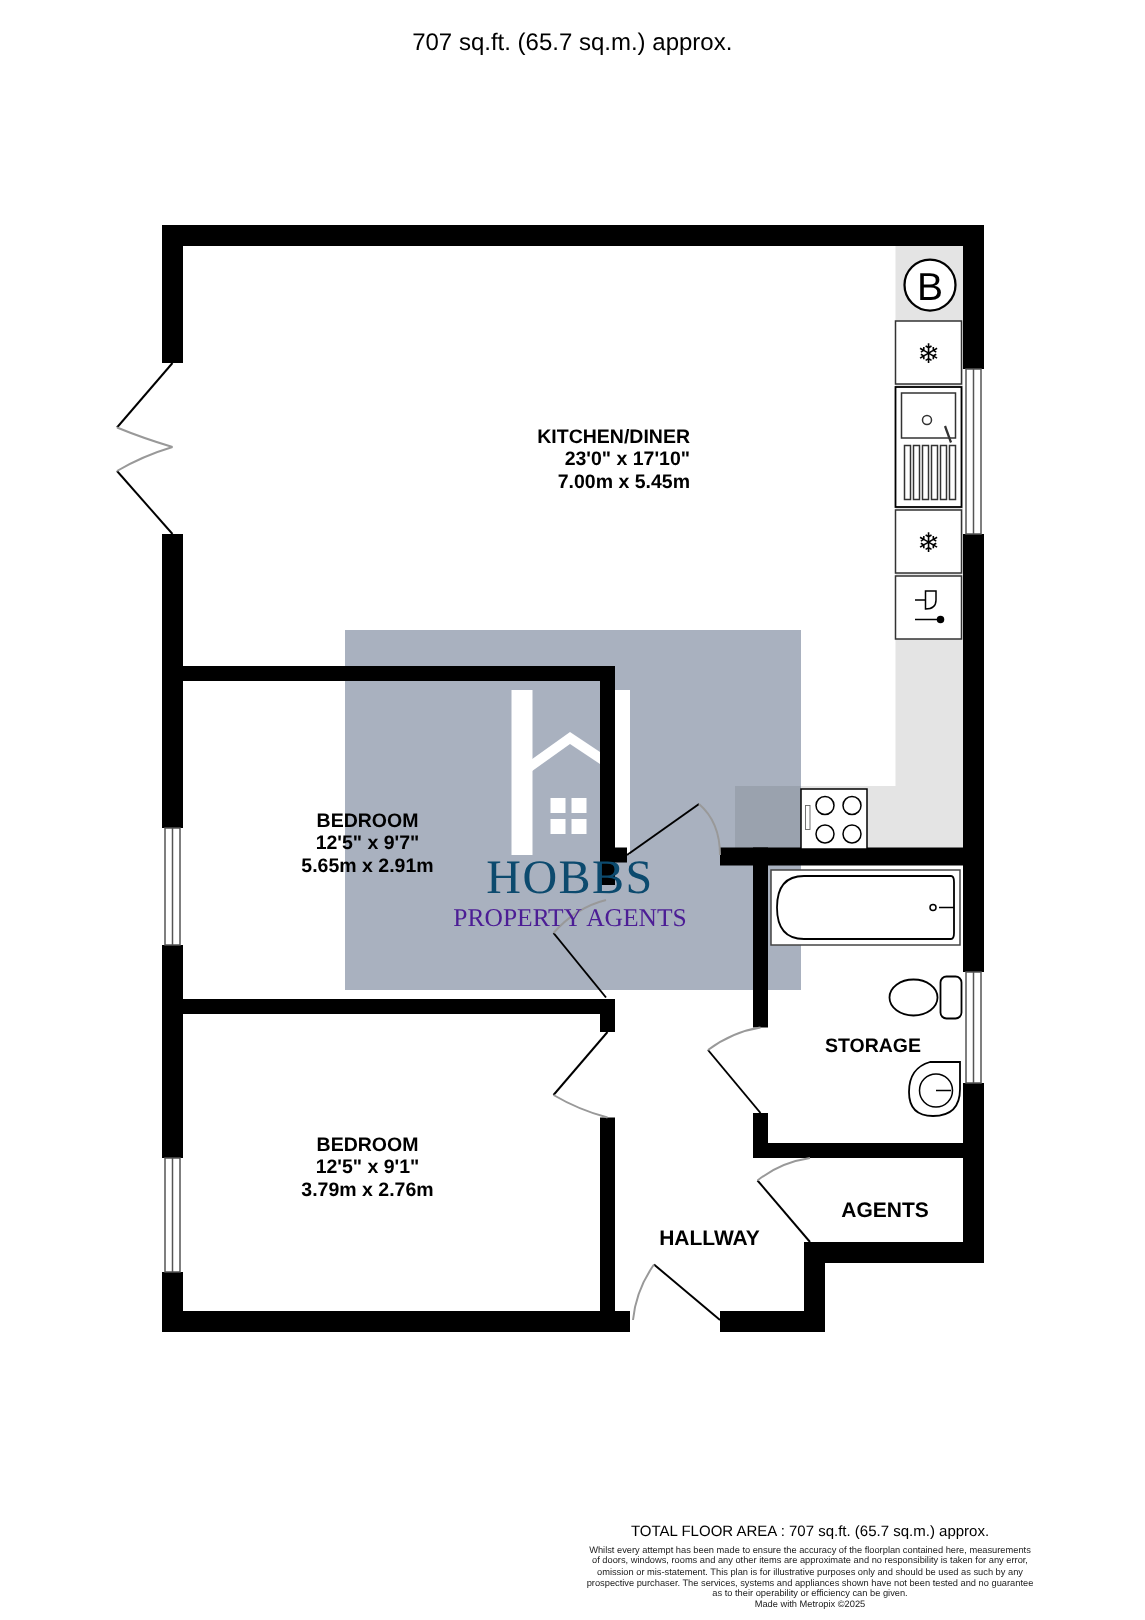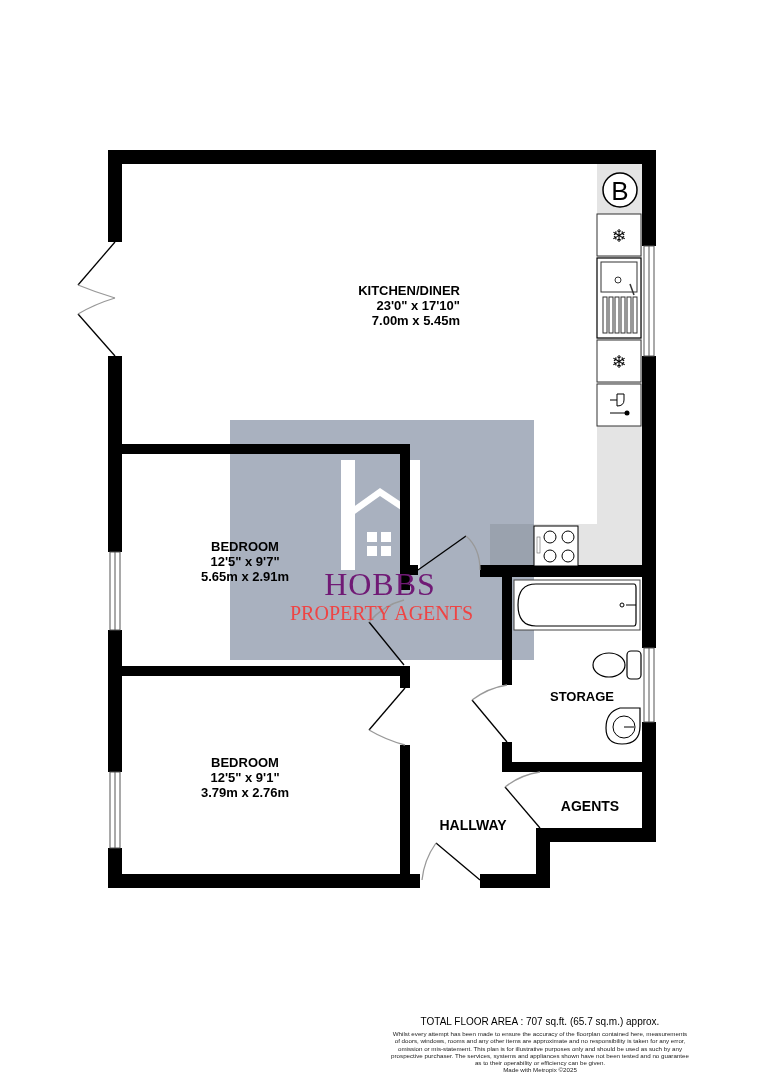--- a/index.html
+++ b/index.html
@@ -9,20 +9,21 @@
   .room-label { position: absolute; text-align: center; font-weight: bold; font-size: 13px; line-height: 15px; white-space: nowrap; }
   .room-label div { display: block; }
   .wm-text { position: absolute; font-family: "Liberation Serif", serif; text-align: center; white-space: nowrap; }
   .footer-total { position: absolute; left: 340px; width: 400px; top: 1016px; text-align: center; font-size: 10px; }
   .footer-disclaimer { position: absolute; left: 345px; width: 390px; top: 1030px; text-align: center; font-size: 6.2px; line-height: 7.3px; color: #222; }
 </style>
 </head>
 <body>
 
 <div class="header">
+  <div>707 sq.ft. (65.7 sq.m.) approx.</div>
 </div>
 
 <svg class="plan" width="763" height="1080" viewBox="0 0 763 1080">
 
   <g>
     <rect x="597" y="164" width="45" height="360" fill="#e4e4e4"></rect>
     <rect x="490" y="524" width="152" height="44" fill="#e4e4e4"></rect>
   </g>
 
   <g>
@@ -171,22 +172,22 @@
     <ellipse cx="609" cy="665" rx="16" ry="12" fill="#fff" stroke="#000" stroke-width="1.2"></ellipse>
     <rect x="627" y="651" width="14" height="28" rx="4" fill="#fff" stroke="#000" stroke-width="1.2"></rect>
   </g>
   <g>
     <path d="M640,708 L620,708 Q606,712 606,728 Q606,744 622,744 Q640,744 640,726 Z" fill="#fff" stroke="#000" stroke-width="1.2"></path>
     <circle cx="624" cy="727" r="11" fill="none" stroke="#000"></circle>
     <line x1="624" y1="727" x2="634" y2="727" stroke="#000"></line>
   </g>
 </svg>
 
-<div class="wm-text" style="left:300px; top:566px; width:160px; font-size:32px; color:#701a75; letter-spacing:1px;">HOBBS</div>
-<div class="wm-text" style="left:290px; top:602px; width:180px; font-size:20px; color:#ef4444;">PROPERTY AGENTS</div>
+<div class="wm-text" style="left:300px; top:566px; width:160px; font-size:32px; color:#0c4a6e; letter-spacing:1px;">HOBBS</div>
+<div class="wm-text" style="left:290px; top:602px; width:180px; font-size:17px; color:#4c1d95;">PROPERTY AGENTS</div>
 
 <div class="room-label" style="left:300px; top:283px; width:160px;text-align:right;">
   <div>KITCHEN/DINER</div>
   <div>23'0"  x 17'10"</div>
   <div>7.00m  x 5.45m</div>
 </div>
 
 <div class="room-label" style="left:185px; top:539px; width:120px;">
   <div>BEDROOM</div>
   <div>12'5"  x 9'7"</div>

